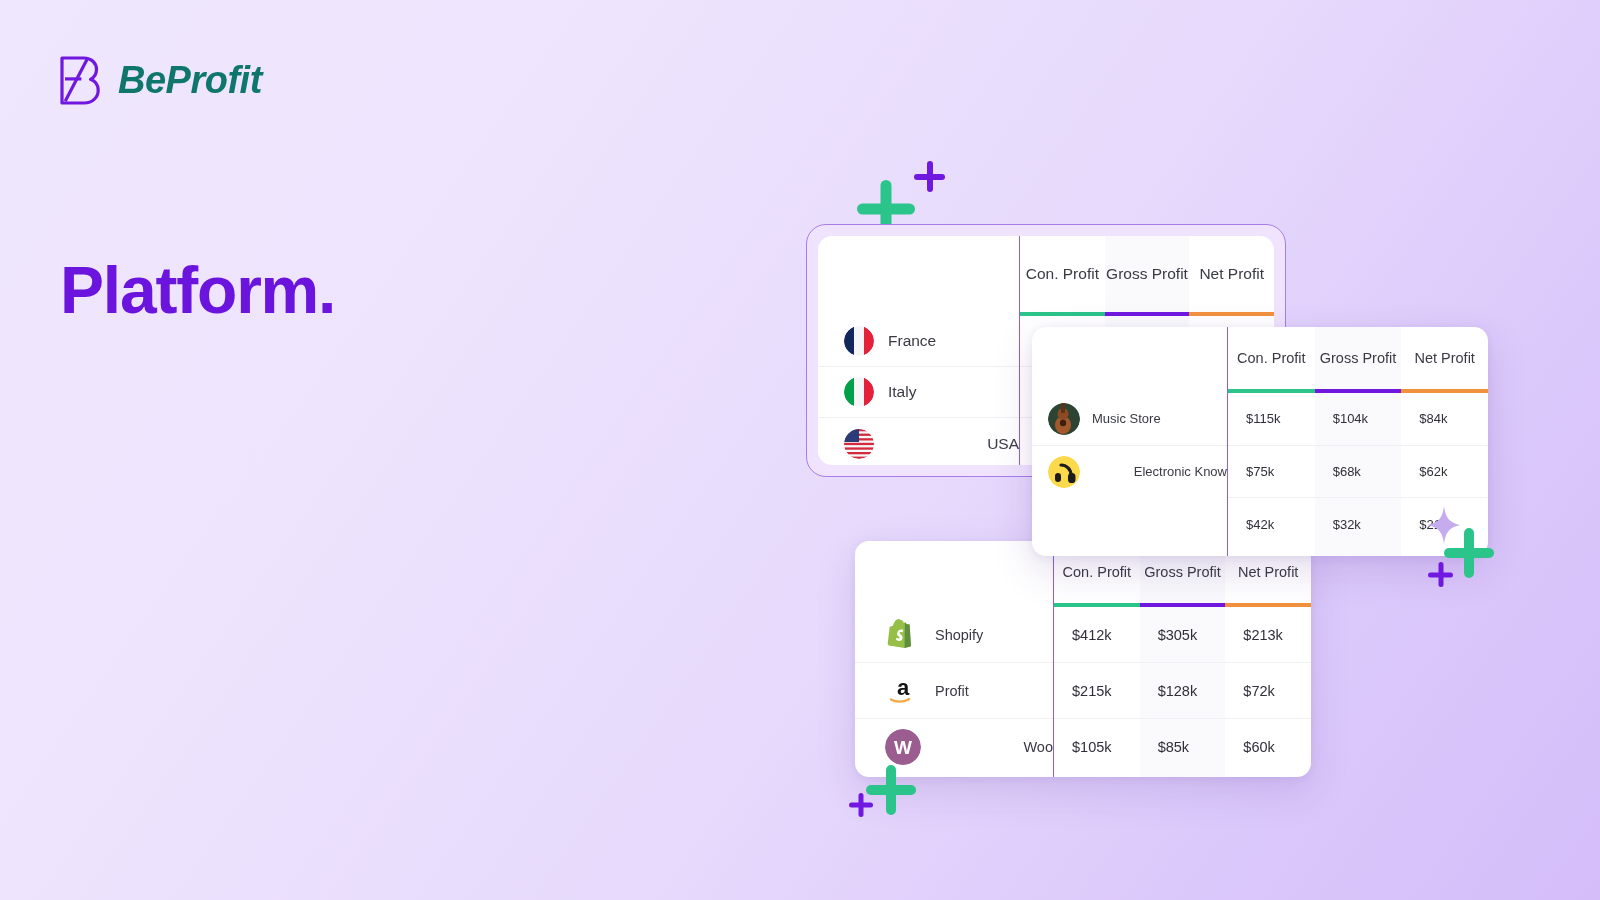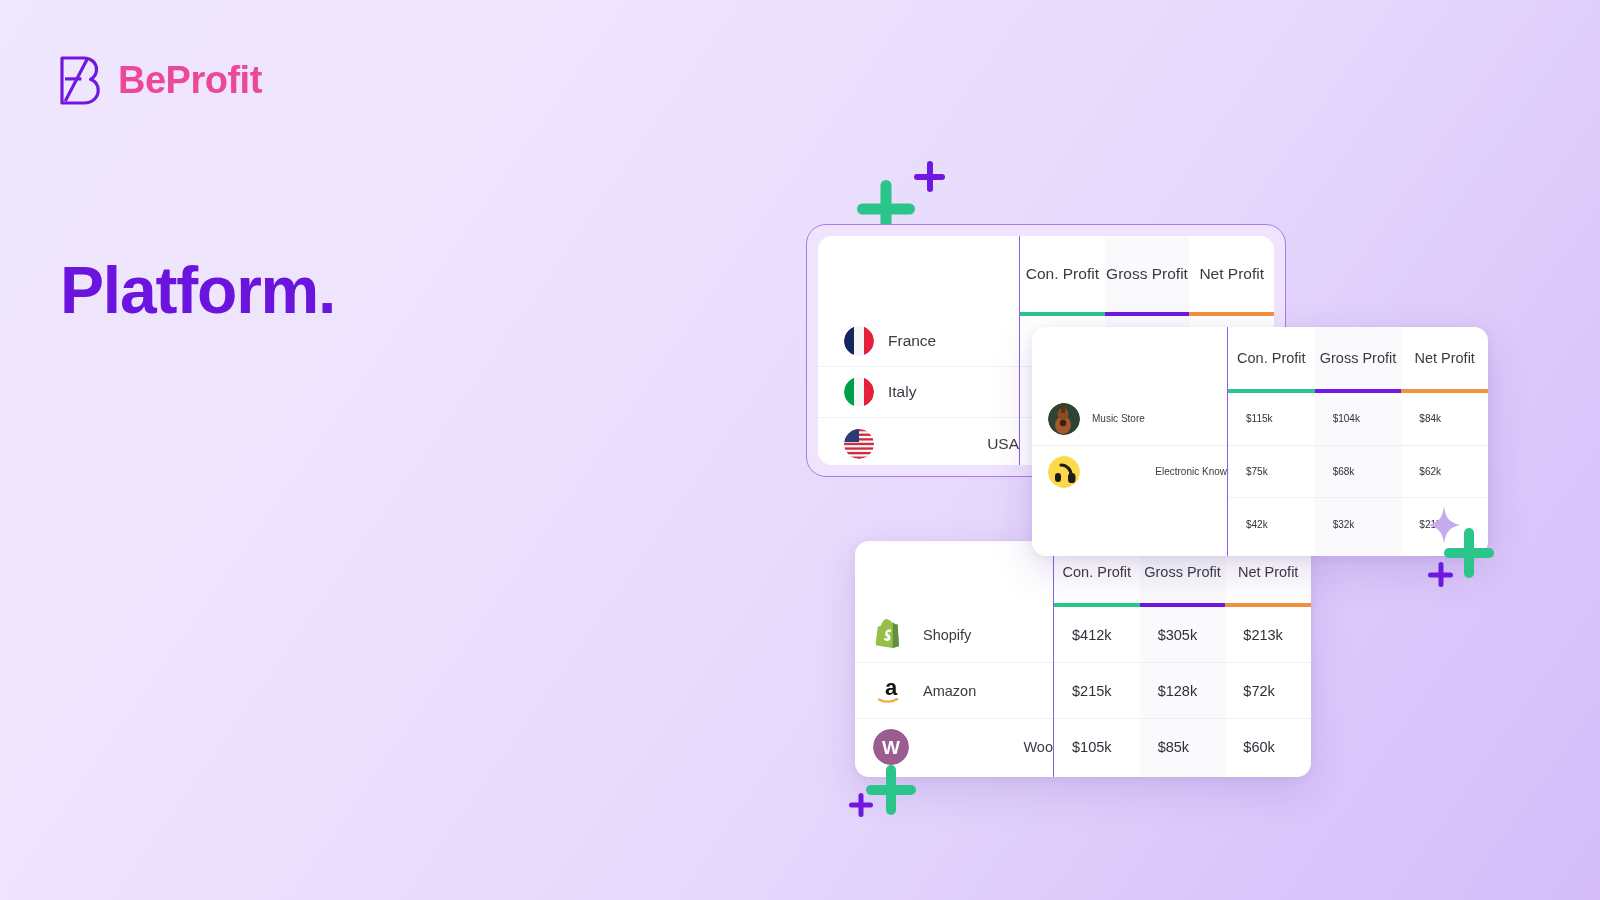--- a/index.html
+++ b/index.html
@@ -16,23 +16,24 @@
   
   .logo {
     position: absolute;
     left: 58px; top: 55px;
     display: flex; align-items: center; gap: 14px;
   }
   .logo-mark { width: 46px; height: 50px; display:block; }
   .logo-text {
     font-size: 38px;
     font-weight: 700;
-    color: #ec4899;
+    color: #0f766e;
     letter-spacing: -0.5px;
     line-height: 1;
+    font-style: italic;
   }
 
   
   .headline {
     position: absolute;
     left: 60px; top: 238px;
     width: 720px;
     color: #6A14DE;
     font-size: 66px;
     font-weight: 700;
@@ -108,34 +109,34 @@
   #card1 .cell, #card1 .label-cell { height: 51px; font-size: 15.5px; }
 
   
   #card2 {
     left: 1032px; top: 327px; width: 456px; height: 229px;
     box-shadow: 0 14px 40px rgba(80,40,140,0.16), 0 2px 8px rgba(80,40,140,0.08);
   }
   #card2 .col-label { flex-basis: 196px; }
   #card2 .metric-head { height: 62px; font-size: 14.5px; }
   #card2 .label-head { height: 66px; }
-  #card2 .cell, #card2 .label-cell { height: 52.5px; font-size: 10px; }
+  #card2 .cell, #card2 .label-cell { height: 52.5px; font-size: 13px; }
   #card2 .label-cell { padding-left: 16px; gap: 12px; }
   #card2 .avatar { width: 32px; height: 32px; }
 
   
   #card3 {
     left: 855px; top: 541px; width: 456px; height: 236px;
     box-shadow: 0 14px 40px rgba(80,40,140,0.14), 0 2px 8px rgba(80,40,140,0.07);
   }
   #card3 .col-label { flex-basis: 199px; }
   #card3 .metric-head { height: 62px; font-size: 14.5px; }
   #card3 .label-head { height: 66px; }
   #card3 .cell, #card3 .label-cell { height: 56px; font-size: 14.5px; }
-  #card3 .label-cell { padding-left: 18px; }
+  #card3 .label-cell { padding-left: 30px; }
   #card3 .avatar { width: 36px; height: 36px; background: transparent; }
 
   
   #shell1 { z-index: 3; }
   #card3  { z-index: 5; }
   #card2  { z-index: 7; }
   .plus {
     position: absolute;
   }
   .plus span {
@@ -316,21 +317,21 @@
       </div>
 
       <div class="label-cell">
         <span class="avatar">
           <svg viewBox="0 0 36 36" width="36" height="36">
             <text x="18" y="22" text-anchor="middle" font-family="Liberation Sans, sans-serif" font-size="22" font-weight="700" fill="#141414">a</text>
             <path d="M6 26.4c4.6 2.8 12 3.2 17.4.1" stroke="#F3A847" stroke-width="2.3" fill="none" stroke-linecap="round"></path>
             <path d="M22.3 25.1l3.2.2-1.6 2.6z" fill="#F3A847"></path>
           </svg>
         </span>
-        <span>Amazon</span>
+        <span>Profit</span>
       </div>
 
       <div class="label-cell">
         <span class="avatar">
           <svg viewBox="0 0 36 36" width="36" height="36">
             <circle cx="18" cy="18" r="18" fill="#9B5C8F"></circle>
             <text x="18" y="25" text-anchor="middle" font-family="Liberation Sans, sans-serif" font-size="19" font-weight="700" fill="#FFFFFF">W</text>
           </svg>
         </span>
         <span>Woo</span>

